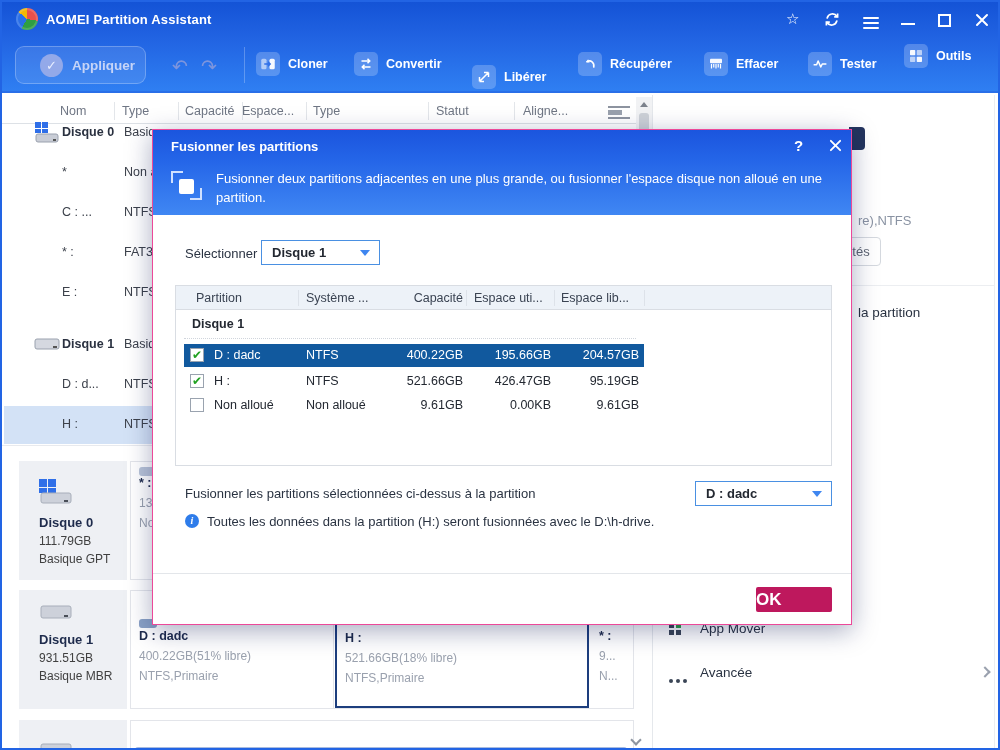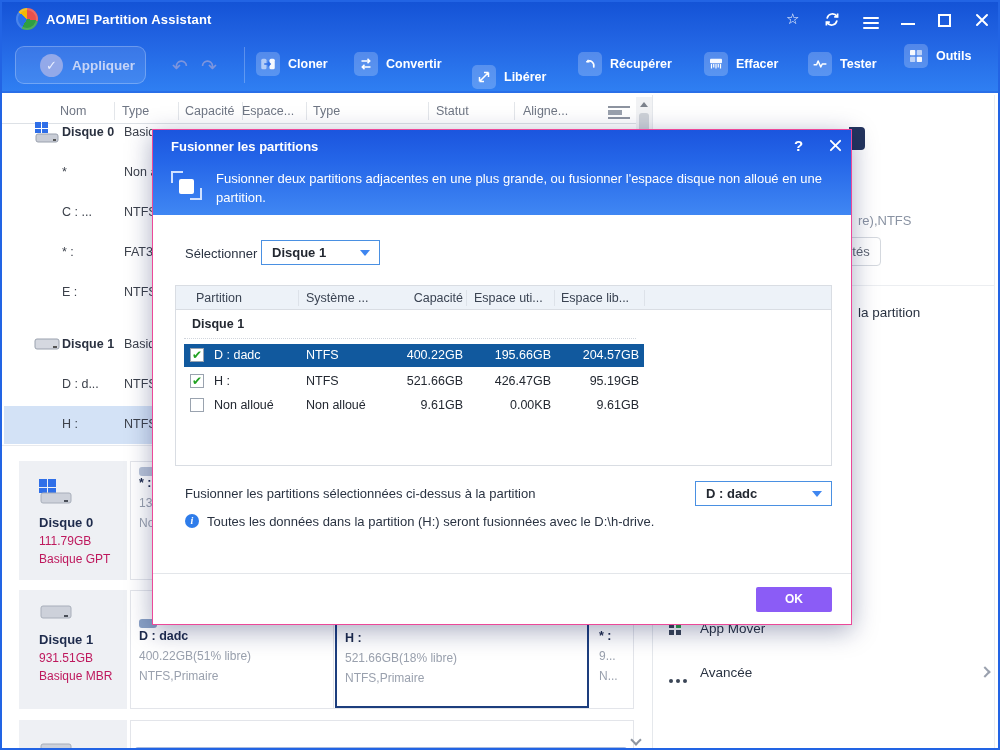--- a/index.html
+++ b/index.html
@@ -43,21 +43,21 @@
   .hl{background:#d3e2f6;}
   .diskicon{position:absolute;left:30px;top:8px;}
   
   .sb-track{position:absolute;background:#f1f2f4;}
   .sb-thumb{position:absolute;background:#cdd1d7;border-radius:3px;}
   .up-car{width:0;height:0;border-left:4px solid transparent;border-right:4px solid transparent;border-bottom:5px solid #7c828c;}
   .down-chev{width:8px;height:8px;border-right:2px solid #8d94a0;border-bottom:2px solid #8d94a0;transform:rotate(45deg);}
   
   .dcard{position:absolute;left:17px;width:108px;background:#eef0f4;}
   .dcard .t1{font-weight:bold;color:#1e2b4c;font-size:13px;}
-  .dcard .t2{color:#be185d;font-size:12px;margin-top:4px;}
+  .dcard .t2{color:#404040;font-size:12px;margin-top:4px;}
   .pstrip{position:absolute;background:#fff;border:1px solid #e3e5ea;}
   .pblock{position:absolute;top:0;height:100%;border-right:1px solid #e3e5ea;padding:14px 0 0 8px;}
   .pblock .pl1{font-weight:bold;font-size:12.5px;color:#1e2b4c;}
   .pblock .pl2,.pblock .pl3{font-size:12px;color:#9aa1ae;margin-top:6px;white-space:nowrap;overflow:hidden;}
   .pbar{position:absolute;top:5px;left:8px;height:9px;border-radius:3px;background:#9db1d4;}
   .psel{border:2px solid #1d3e7e !important;}
   
   .side-txt{font-size:13px;color:#8a93a3;}
   .side-dark{font-size:13.5px;color:#2a3342;}
   .side-item-label{font-size:13.5px;color:#2a3342;}
@@ -84,22 +84,22 @@
   .th-sep{position:absolute;top:4px;height:16px;width:1px;background:#dde2e9;}
   .drow{position:absolute;left:8px;width:460px;height:23px;font-size:12.5px;color:#232831;}
   .cbx{position:absolute;left:6px;top:4px;width:14px;height:14px;background:#fff;border:1px solid #9aa3af;
        font-size:12px;line-height:13px;text-align:center;font-weight:bold;color:#21a121;}
   .cbx.on::after{content:"\2714";}
   .dcell{position:absolute;top:4px;white-space:nowrap;}
   .num{text-align:right;}
   .rowsel{background:#11599e;color:#fff;}
   #infoDot{width:14px;height:14px;border-radius:50%;background:#2e7cea;color:#fff;font-size:10px;
            font-weight:bold;text-align:center;line-height:14px;font-family:"Liberation Serif",serif;font-style:italic;}
-  #okBtn{position:absolute;left:603px;top:457px;width:76px;height:25px;background:#8b5cf6;color:#fff;
-         font-size:12px;font-weight:bold;text-align:center;line-height:25px;border-radius:2px;cursor:default;}
+  #okBtn{position:absolute;left:603px;top:457px;width:76px;height:25px;background:#be185d;color:#fff;
+         font-size:17px;font-weight:bold;text-align:left;line-height:25px;border-radius:2px;cursor:default;}
   #dlgFootSep{position:absolute;left:0;top:443px;width:100%;height:1px;background:#e3e6ea;}
 </style>
 </head>
 <body>
 
 <div id="win">
 
   <div id="chrome">
     <div class="abs logo" style="left:14px;top:6px;"></div>
     <div class="abs title-text" style="left:44px;top:10px;">AOMEI Partition Assistant</div>

